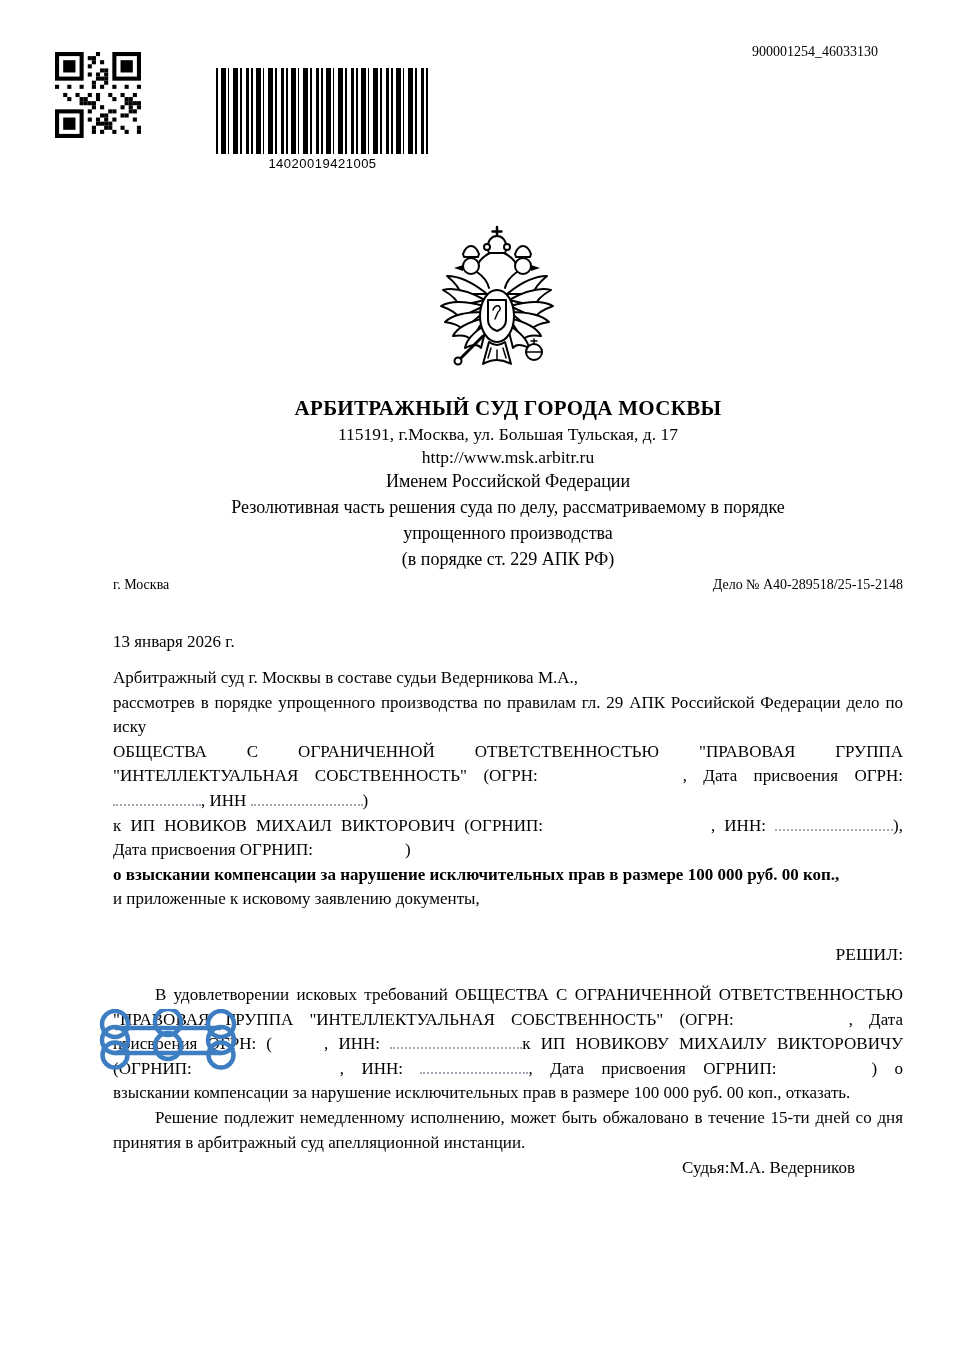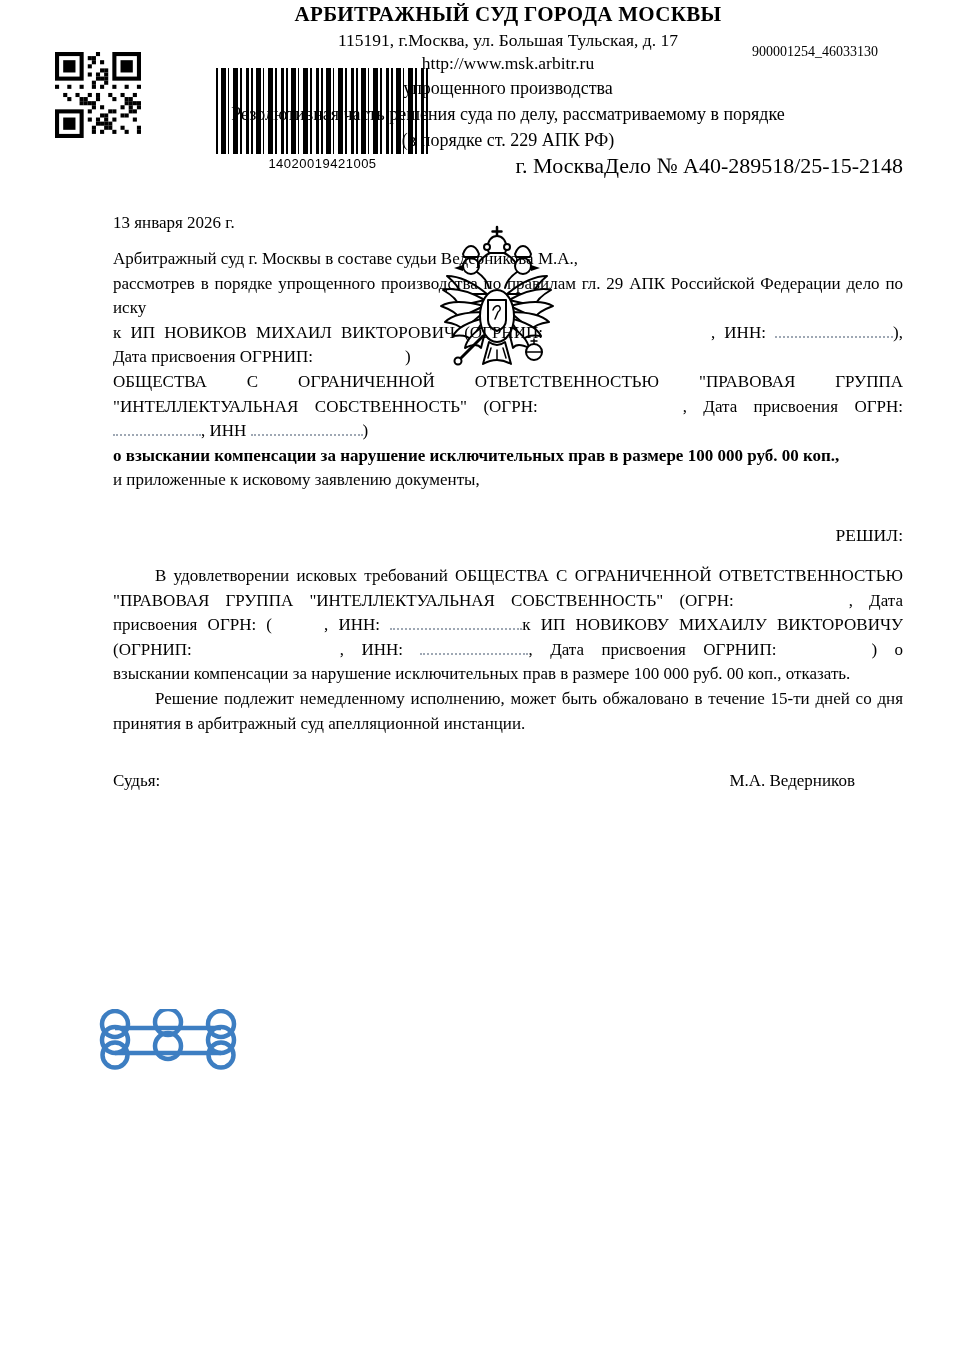--- a/index.html
+++ b/index.html
@@ -12,40 +12,40 @@
   .bars{height:86px;background:repeating-linear-gradient(90deg,
       #000 0 2px,#fff 2px 5px,#000 5px 10px,#fff 10px 12px,#000 12px 13px,
       #fff 13px 17px,#000 17px 22px,#fff 22px 24px,#000 24px 26px,#fff 26px 30px,
       #000 30px 33px,#fff 33px 35px);}
   .bc-num{font-family:"Liberation Sans",sans-serif;font-size:13px;letter-spacing:.5px;margin-top:2px;}
   .docid{position:absolute;top:44px;right:92px;font-size:14px;}
 
   .emblem{position:absolute;left:437px;top:224px;}
 
   
-  .flow{position:absolute;left:113px;top:0;width:790px;}
+  .flow{position:absolute;left:113px;top:0;width:790px;padding-top:394px;}
   .hc{text-align:center;}
   .title{font-size:21px;font-weight:bold;line-height:28px;letter-spacing:.3px;}
   .hline{font-size:17.5px;line-height:24px;}
   .hweb{font-size:17.5px;line-height:23px;}
   .hname{font-size:18px;line-height:25px;}
   .hsub{font-size:18px;line-height:26px;}
-  .case-row{display:flex;justify-content:flex-end;font-size:22px;line-height:25px;}
+  .case-row{display:flex;justify-content:space-between;font-size:14px;line-height:25px;}
   .date{font-size:17px;line-height:25px;margin-top:32px;}
   p{margin:0;font-size:17px;line-height:24.6px;text-align:justify;}
   .first-p{margin-top:12px;}
   .claim{font-weight:bold;}
   .resheading{text-align:right;font-weight:normal;font-size:17.5px;line-height:25px;margin:30px 0 16px;}
   .indent{text-indent:42px;}
   .gap{display:inline-block;height:4px;}
   .redact{display:inline-block;height:11px;border-bottom:2px dotted #9fa8b4;}
   .w52{width:52px;}  .w88{width:88px;}  .w92{width:92px;}  .w95{width:95px;}
   .w108{width:108px;}.w112{width:112px;}.w115{width:115px;}.w118{width:118px;}
   .w132{width:132px;}.w145{width:145px;}.w148{width:148px;}.w168{width:168px;}
-  .sig-row{display:flex;justify-content:space-between;font-size:17px;line-height:25px;margin-top:32px;}
+  .sig-row{display:flex;justify-content:flex-end;font-size:17px;line-height:25px;}
   .sig-judge{padding-right:48px;}
 
   .annotation{position:absolute;left:94px;top:1009px;}
 </style>
 </head>
 <body>
 
 <div class="page">
 
   <svg class="qr" width="86" height="86" viewBox="0 0 86 86">
@@ -181,36 +181,37 @@
       <circle cx="21" cy="137" r="3.5" fill="#fff"></circle>
       <circle cx="97" cy="128" r="8" fill="#fff"></circle>
       <path d="M89 128h16M97 120v-5M94 117h6" stroke-width="1.5"></path>
     </g>
   </svg>
 
   <div class="flow">
     <div class="hc title">АРБИТРАЖНЫЙ СУД ГОРОДА МОСКВЫ</div>
     <div class="hc hline">115191, г.Москва, ул. Большая Тульская, д. 17</div>
     <div class="hc hweb">http://www.msk.arbitr.ru</div>
+    <div class="hc hname">Именем Российской Федерации</div>
+    <div class="hc hsub">Резолютивная часть решения суда по делу, рассматриваемому в порядке</div>
     <div class="hc hsub">упрощенного производства</div>
-    <div class="hc hsub">Резолютивная часть решения суда по делу, рассматриваемому в порядке</div>
     <div class="hc hsub">(в порядке ст. 229 АПК РФ)</div>
 
     <div class="case-row">
       <span>г. Москва</span>
       <span>Дело № А40-289518/25-15-2148</span>
     </div>
     <div class="date">13 января 2026 г.</div>
 
     <p class="first-p">Арбитражный суд г. Москвы в составе судьи Ведерникова М.А.,</p>
     <p>рассмотрев в порядке упрощенного производства по правилам гл. 29 АПК Российской Федерации дело по иску</p>
 
+    <p><span>ОБЩЕСТВА С ОГРАНИЧЕННОЙ ОТВЕТСТВЕННОСТЬЮ "ПРАВОВАЯ ГРУППА "ИНТЕЛЛЕКТУАЛЬНАЯ СОБСТВЕННОСТЬ" (ОГРН:</span><span class="gap w145"></span><span>, Дата присвоения ОГРН:</span> <span class="redact w88"></span><span>, ИНН</span> <span class="redact w112"></span><span>)</span></p>
+
     <p><span>к ИП НОВИКОВ МИХАИЛ ВИКТОРОВИЧ (ОГРНИП:</span><span class="gap w168"></span><span>, ИНН:</span> <span class="redact w118"></span><span>), Дата присвоения ОГРНИП:</span><span class="gap w92"></span><span>)</span></p>
-
-    <p><span>ОБЩЕСТВА С ОГРАНИЧЕННОЙ ОТВЕТСТВЕННОСТЬЮ "ПРАВОВАЯ ГРУППА "ИНТЕЛЛЕКТУАЛЬНАЯ СОБСТВЕННОСТЬ" (ОГРН:</span><span class="gap w145"></span><span>, Дата присвоения ОГРН:</span> <span class="redact w88"></span><span>, ИНН</span> <span class="redact w112"></span><span>)</span></p>
 
     <p class="claim">о взыскании компенсации за нарушение исключительных прав в размере 100 000 руб. 00 коп.,</p>
     <p>и приложенные к исковому заявлению документы,</p>
 
     <div class="resheading">РЕШИЛ:</div>
 
     <p class="indent"><span>В удовлетворении исковых требований ОБЩЕСТВА С ОГРАНИЧЕННОЙ ОТВЕТСТВЕННОСТЬЮ "ПРАВОВАЯ ГРУППА "ИНТЕЛЛЕКТУАЛЬНАЯ СОБСТВЕННОСТЬ" (ОГРН:</span><span class="gap w115"></span><span>, Дата присвоения ОГРН: (</span><span class="gap w52"></span><span>, ИНН:</span> <span class="redact w132"></span><span>к ИП НОВИКОВУ МИХАИЛУ ВИКТОРОВИЧУ (ОГРНИП:</span><span class="gap w148"></span><span>, ИНН:</span> <span class="redact w108"></span><span>, Дата присвоения ОГРНИП:</span><span class="gap w95"></span><span>) о взыскании компенсации за нарушение исключительных прав в размере 100 000 руб. 00 коп., отказать.</span></p>
 
     <p class="indent">Решение подлежит немедленному исполнению, может быть обжаловано в течение 15-ти дней со дня принятия в арбитражный суд апелляционной инстанции.</p>
 

